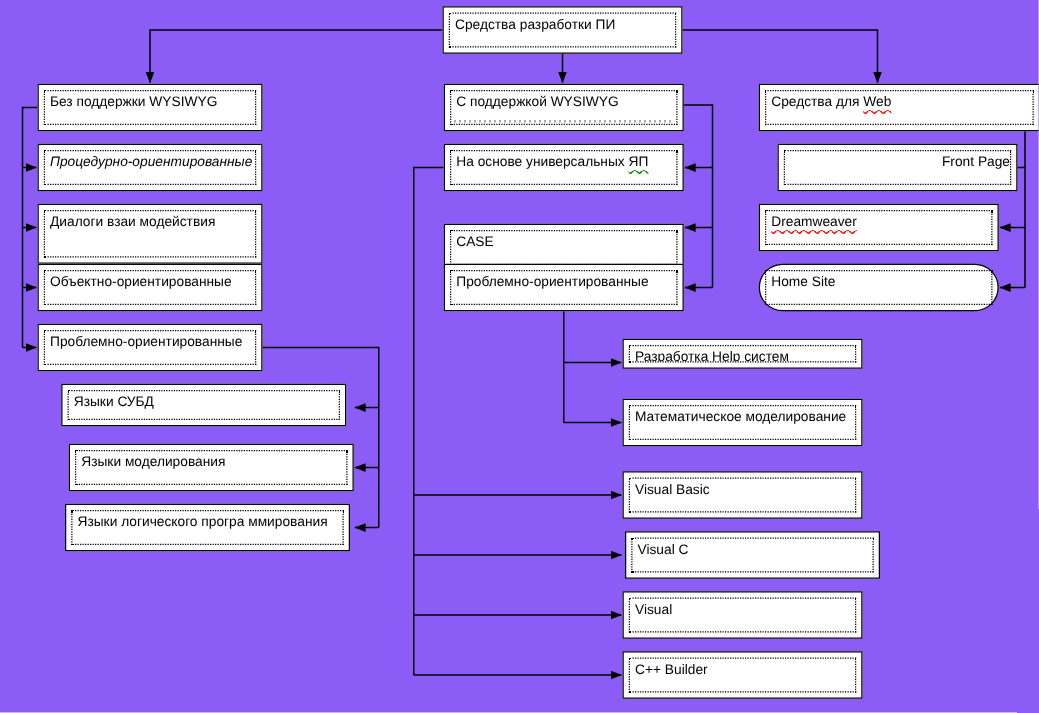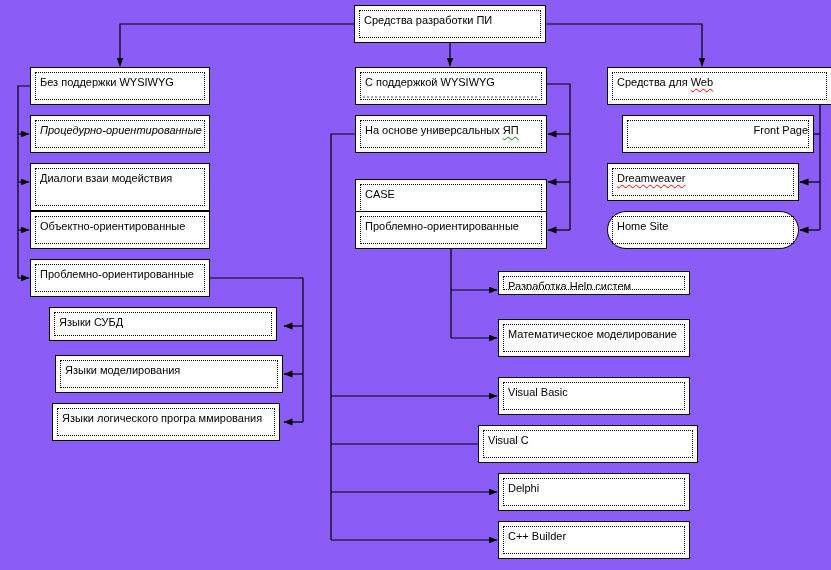--- a/index.html
+++ b/index.html
@@ -145,25 +145,25 @@
     </div>
     <div class="node" style="left: 498px; top: 271px; width: 192px; height: 24px;">
       <div class="inner"><span>Разработка Help систем</span></div>
     </div>
     <div class="node" style="left: 498px; top: 319px; width: 192px; height: 38px;">
       <div class="inner"><span>Математическое моделирование</span></div>
     </div>
     <div class="node" style="left: 498px; top: 377px; width: 192px; height: 38px;">
       <div class="inner"><span>Visual Basic</span></div>
     </div>
-    <div class="node" style="left: 478px; top: 425px; width: 220px; height: 38px;">
+    <div class="node" style="left: 500px; top: 425px; width: 204px; height: 38px;">
       <div class="inner"><span>Visual C</span></div>
     </div>
     <div class="node" style="left: 498px; top: 473px; width: 192px; height: 38px;">
-      <div class="inner"><span>Delphi</span></div>
+      <div class="inner"><span>Visual</span></div>
     </div>
     <div class="node" style="left: 498px; top: 521px; width: 192px; height: 38px;">
       <div class="inner"><span>C++ Builder</span></div>
     </div>
     <div class="node" style="left: 607px; top: 67px; width: 225px; height: 38px;">
       <div class="inner"><span>Средства для </span><span class="sq-red">Web</span></div>
     </div>
     <div class="node" style="left: 622px; top: 115px; width: 192px; height: 38px; text-align: right;">
       <div class="inner"><span>Front Page</span></div>
     </div>

